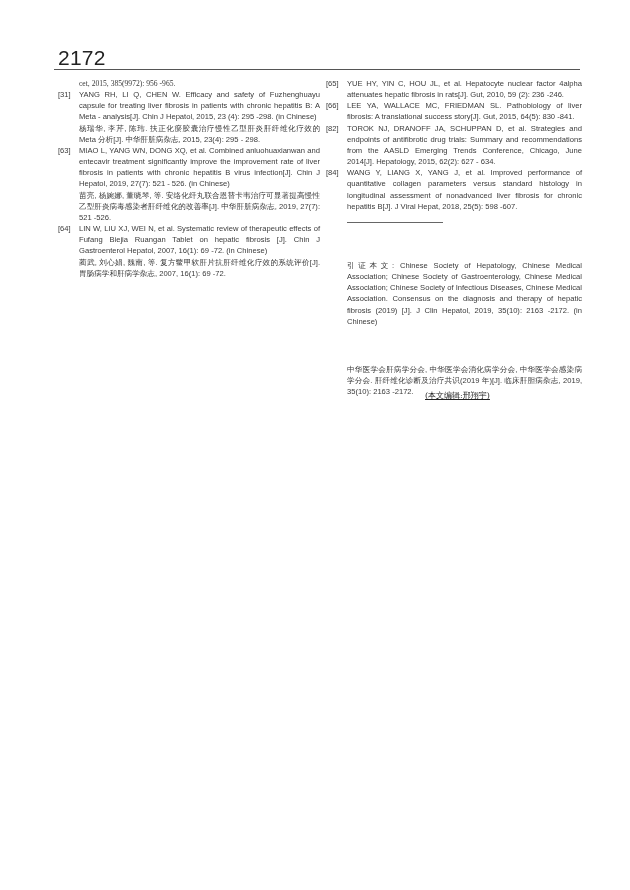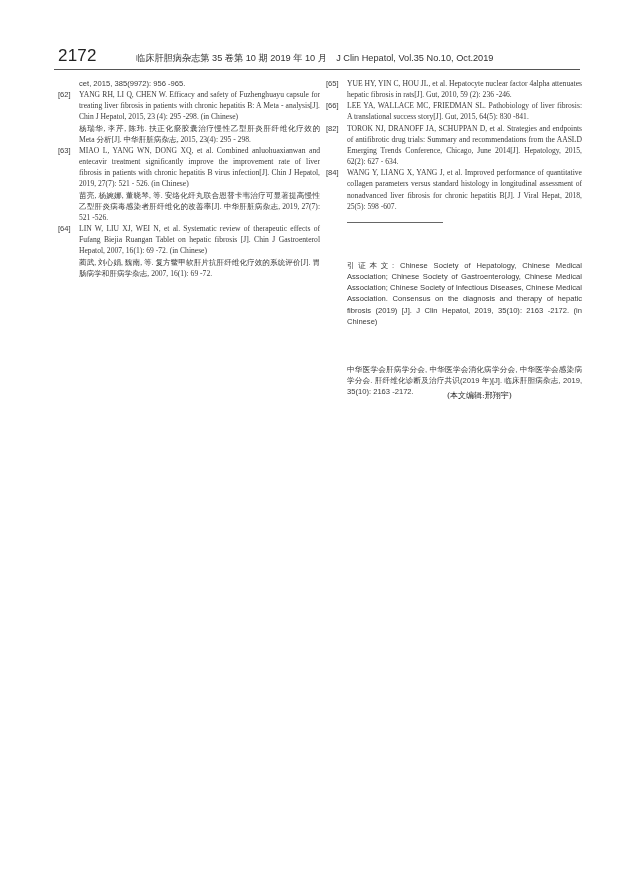--- a/index.html
+++ b/index.html
@@ -1,46 +1,45 @@
 <!DOCTYPE html>
 <html><head>
 <meta charset="utf-8">
 <style>
   html, body { margin:0; padding:0; background:#ffffff; }
   body { width:630px; height:890px; position:relative; overflow:hidden;
          font-family:"Liberation Sans", "DejaVu Sans", sans-serif; color:#333; }
   .header { position:absolute; left:58px; top:46px; width:520px; height:24px; }
-  .page-num { position:absolute; left:0; top:0; font-size:17px; color:#222; letter-spacing:0.2px; }
+  .page-num { position:absolute; left:0; top:0; font-size:21px; color:#222; letter-spacing:0.2px; }
   .journal { position:absolute; left:78px; top:6px; font-size:9.2px; color:#333; white-space:nowrap; }
   .rule { position:absolute; left:54px; top:69px; width:526px; height:0; border-top:1px solid #555; }
   .col { position:absolute; top:78px; width:262px; font-size:7.6px; line-height:11.15px; color:#3a3a3a; }
   .col.left { left:58px; }
   .col.right { left:326px; width:256px; }
   .ref { position:relative; padding-left:21px; text-align:justify; }
   .ref .num { position:absolute; left:0; top:0; }
-  .ref p { margin:0;font-family:Liberation Serif, serif; }
-  .cont { padding-left:21px; }
+  .ref p { margin:0; }
+  .cont { padding-left:21px;font-family:Liberation Serif, serif; }
   .cite-rule { width:96px; border-top:1px solid #666; margin:10px 0 10px 21px; }
   .cite { padding-left:21px; text-align:justify;margin-top:37px; }
-  .editor { position:absolute; left:447px; top:390px; font-size:8px; color:#222;
-            font-family:"DejaVu Serif", "Liberation Serif", serif; }
+  .editor { position:absolute; left:425px; top:390px; font-size:8px; color:#222;
+            font-family:"DejaVu Serif", "Liberation Serif", serif;text-decoration:underline; }
 </style>
 </head>
 <body>
 
 <div class="header">
   <span class="page-num">2172</span>
-  <span class="journal">临床肝胆病杂志第 35 卷第 10 期 2019 年 10 月　J Clin Hepatol, Vol.35 No.10, Oct.2019</span>
 </div>
 <div class="rule"></div>
 
 <div class="col left">
   <div class="cont">cet, 2015, 385(9972): 956 -965.</div>
   <div class="ref">
-    <span class="num">[62]</span>
+    <span class="num">[31]</span>
     <p>YANG RH, LI Q, CHEN W. Efficacy and safety of Fuzhenghuayu capsule for treating liver fibrosis in patients with chronic hepatitis B: A Meta - analysis[J]. Chin J Hepatol, 2015, 23 (4): 295 -298. (in Chinese)</p>
     <p>杨瑞华, 李芹, 陈玮. 扶正化瘀胶囊治疗慢性乙型肝炎肝纤维化疗效的 Meta 分析[J]. 中华肝脏病杂志, 2015, 23(4): 295 - 298.</p>
   </div>
   <div class="ref">
     <span class="num">[63]</span>
     <p>MIAO L, YANG WN, DONG XQ, et al. Combined anluohuaxianwan and entecavir treatment significantly improve the improvement rate of liver fibrosis in patients with chronic hepatitis B virus infection[J]. Chin J Hepatol, 2019, 27(7): 521 - 526. (in Chinese)</p>
     <p>苗亮, 杨婉娜, 董晓琴, 等. 安络化纤丸联合恩替卡韦治疗可显著提高慢性乙型肝炎病毒感染者肝纤维化的改善率[J]. 中华肝脏病杂志, 2019, 27(7): 521 -526.</p>
   </div>
   <div class="ref">
     <span class="num">[64]</span>

